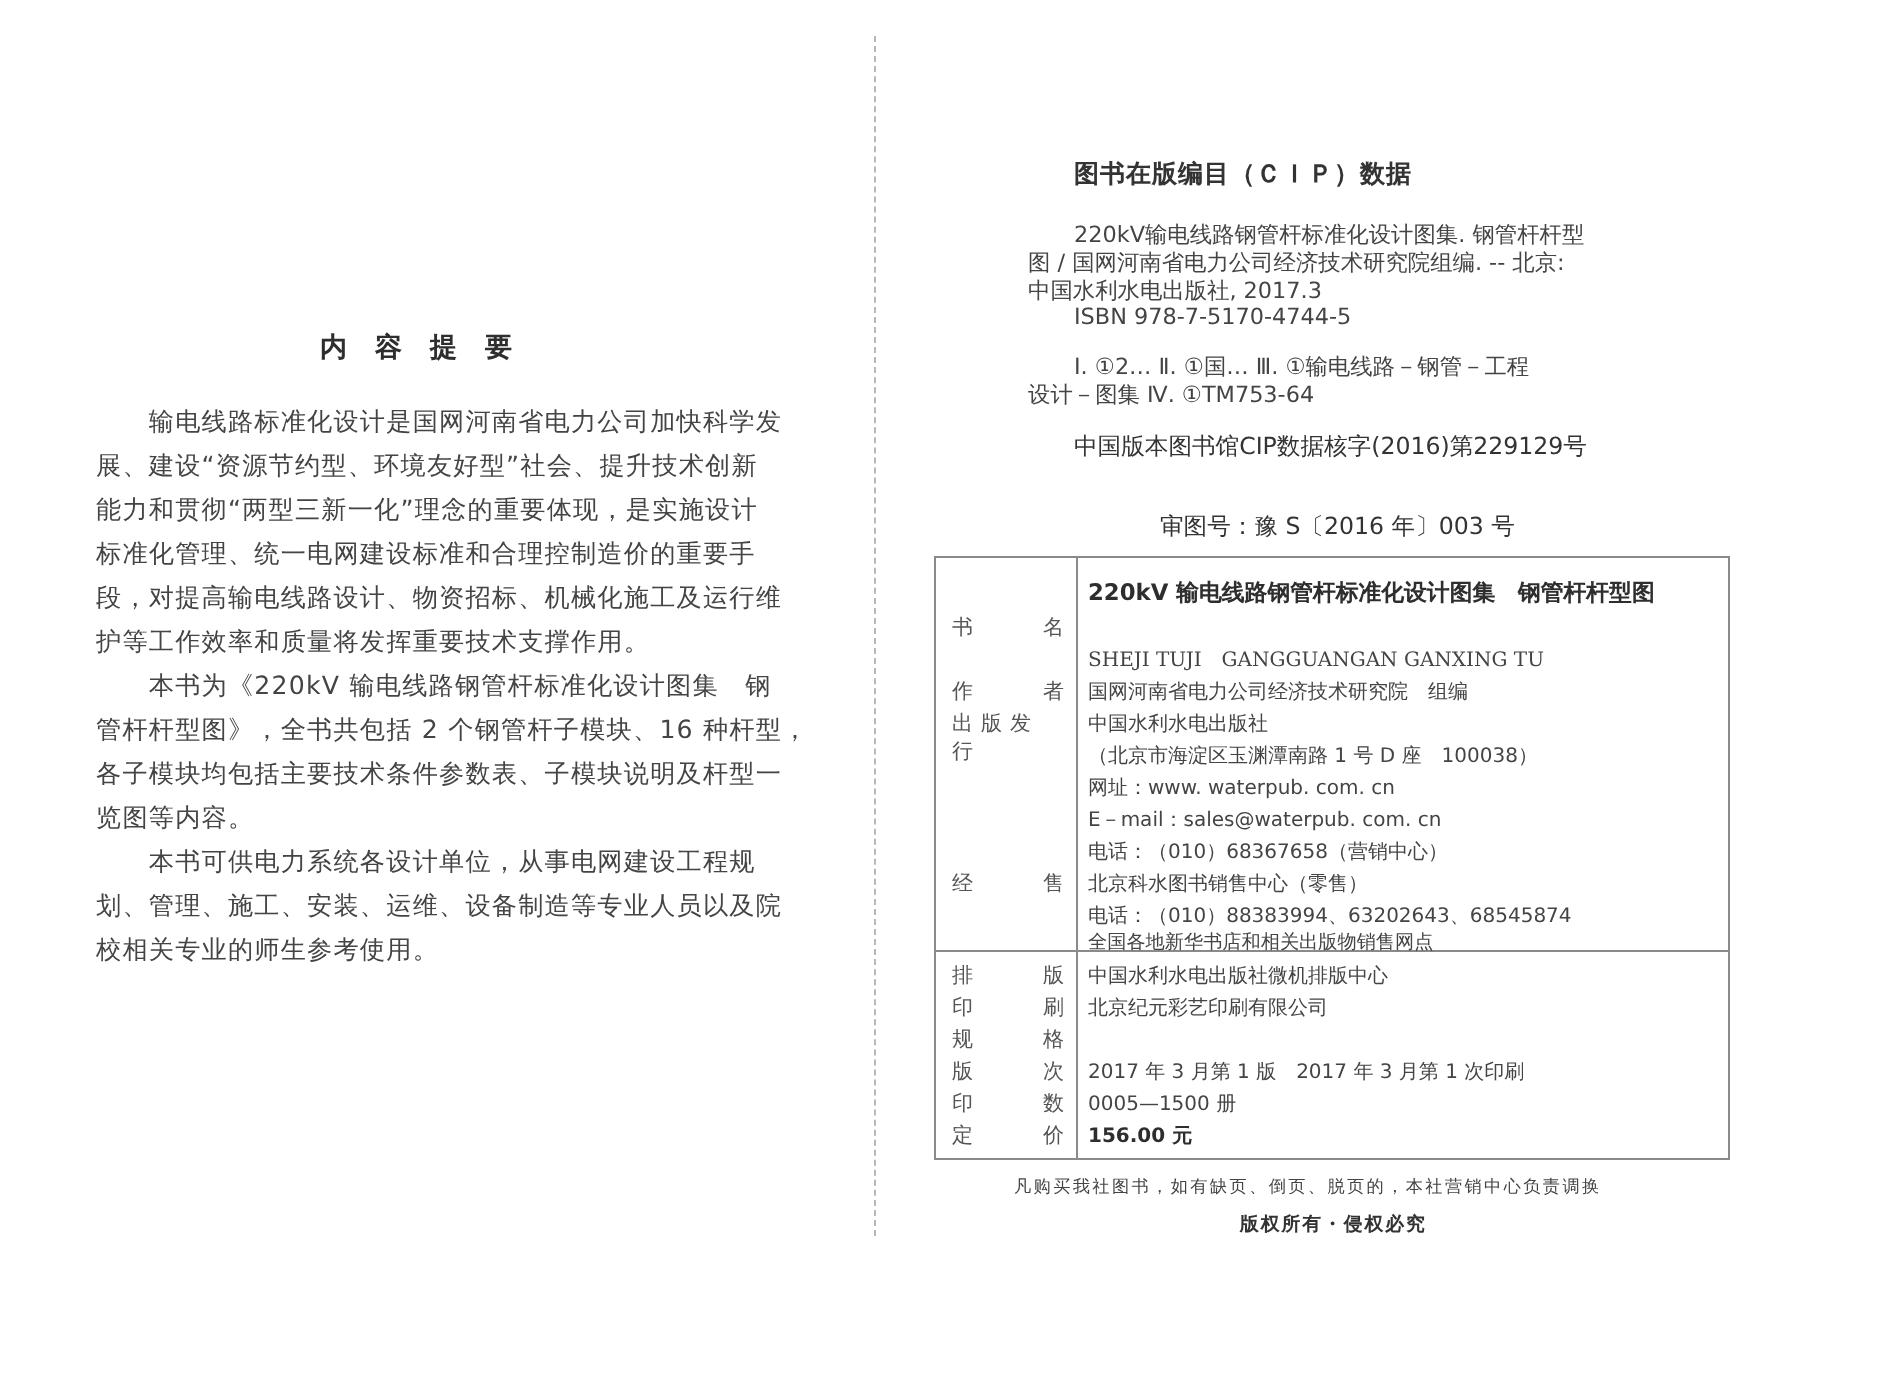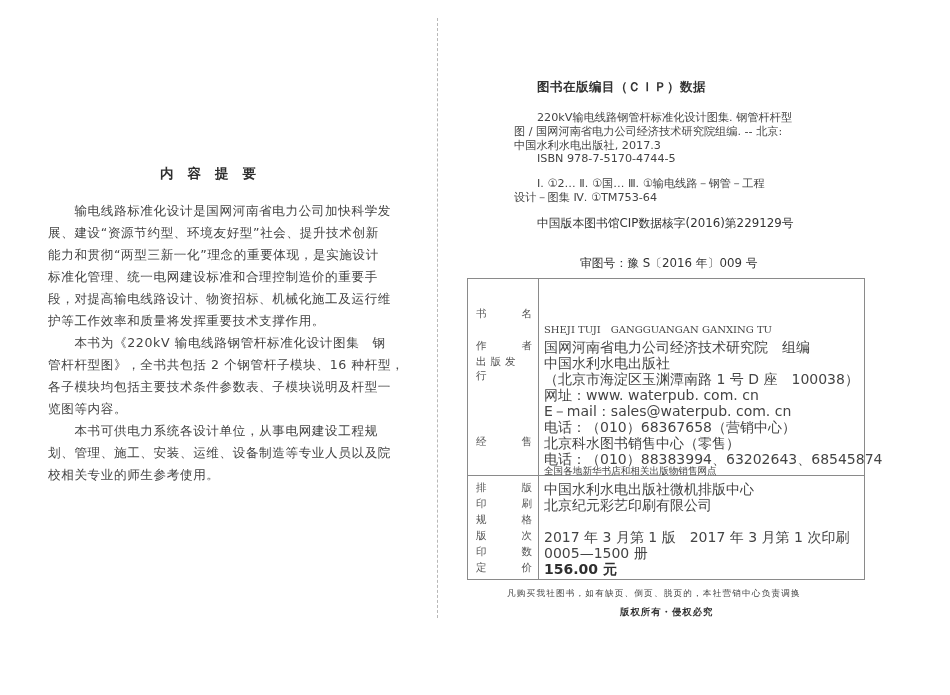--- a/index.html
+++ b/index.html
@@ -56,21 +56,21 @@
     }
     .lbl {
       position: absolute; left: 8px; width: 56px; font-size: 10.5px; color: #555;
       font-family: "DejaVu Sans", sans-serif;
       display: flex; justify-content: space-between;
     }
     .val {
       position: absolute; left: 76px; font-size: 10px; color: #444;
       white-space: nowrap; font-family: "DejaVu Serif", serif;
     }
-    .val.cn { font-family: "DejaVu Sans", sans-serif; font-size: 14px; }
+    .val.cn { font-family: "DejaVu Sans", sans-serif; font-size: 10px; }
     .val.title-cn { font-family: "DejaVu Sans", sans-serif; font-weight: bold; font-size: 11.4px; color: #2e2e2e; }
     .val.bold { font-weight: bold; color: #2e2e2e; }
     .footer-note {
       position: absolute; left: 507px; top: 588px; font-size: 8.6px; color: #444;
       font-family: "DejaVu Sans", sans-serif; letter-spacing: 1.2px; white-space: nowrap;
     }
     .footer-rights {
       position: absolute; left: 620px; top: 606px; font-size: 9.4px; color: #333;
       font-weight: bold; font-family: "DejaVu Sans", sans-serif; letter-spacing: 1px;
       white-space: nowrap;
@@ -101,30 +101,31 @@
 <div class="cip-heading">图书在版编目（ＣＩＰ）数据</div>
 <div>
   <div class="cip-line" style="left:537px; top:110px">220kV输电线路钢管杆标准化设计图集. 钢管杆杆型</div>
   <div class="cip-line" style="left:514px; top:124px">图 / 国网河南省电力公司经济技术研究院组编. -- 北京:</div>
   <div class="cip-line" style="left:514px; top:138px">中国水利水电出版社, 2017.3</div>
   <div class="cip-line" style="left:537px; top:152px">ISBN 978-7-5170-4744-5</div>
   <div class="cip-line" style="left:537px; top:176px">Ⅰ. ①2… Ⅱ. ①国… Ⅲ. ①输电线路－钢管－工程</div>
   <div class="cip-line" style="left:514px; top:190px">设计－图集 Ⅳ. ①TM753-64</div>
 </div>
 <div class="cip-num" style="top:216px">中国版本图书馆CIP数据核字(2016)第229129号</div>
-<div class="review-num">审图号：豫 S〔2016 年〕009 号</div>
+<div class="review-num">审图号：豫 S〔2016 年〕003 号</div>
 
 <div class="colophon">
   <div class="col-split"></div>
   <div class="row-split"></div>
 
   <div class="lbl" style="top:28px">
     <span>书</span>
       <span>名</span>
   </div>
+  <div class="val title-cn" style="top:10px">220kV 输电线路钢管杆标准化设计图集　钢管杆杆型图</div>
   <div class="val" style="top:44px">SHEJI TUJI　GANGGUANGAN GANXING TU</div>
 
   <div class="lbl" style="top:60px">
     <span>作</span>
       <span>者</span>
   </div>
   <div class="val cn" style="top:60px">国网河南省电力公司经济技术研究院　组编</div>
 
   <div class="lbl" style="top:76px; letter-spacing:4px; justify-content:flex-start">
     <span>出版发行</span>

